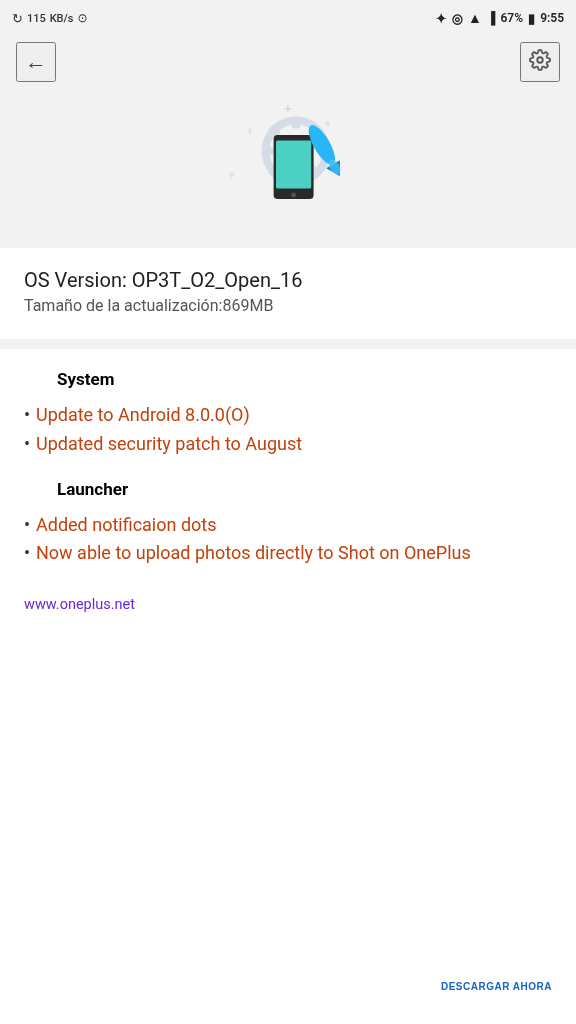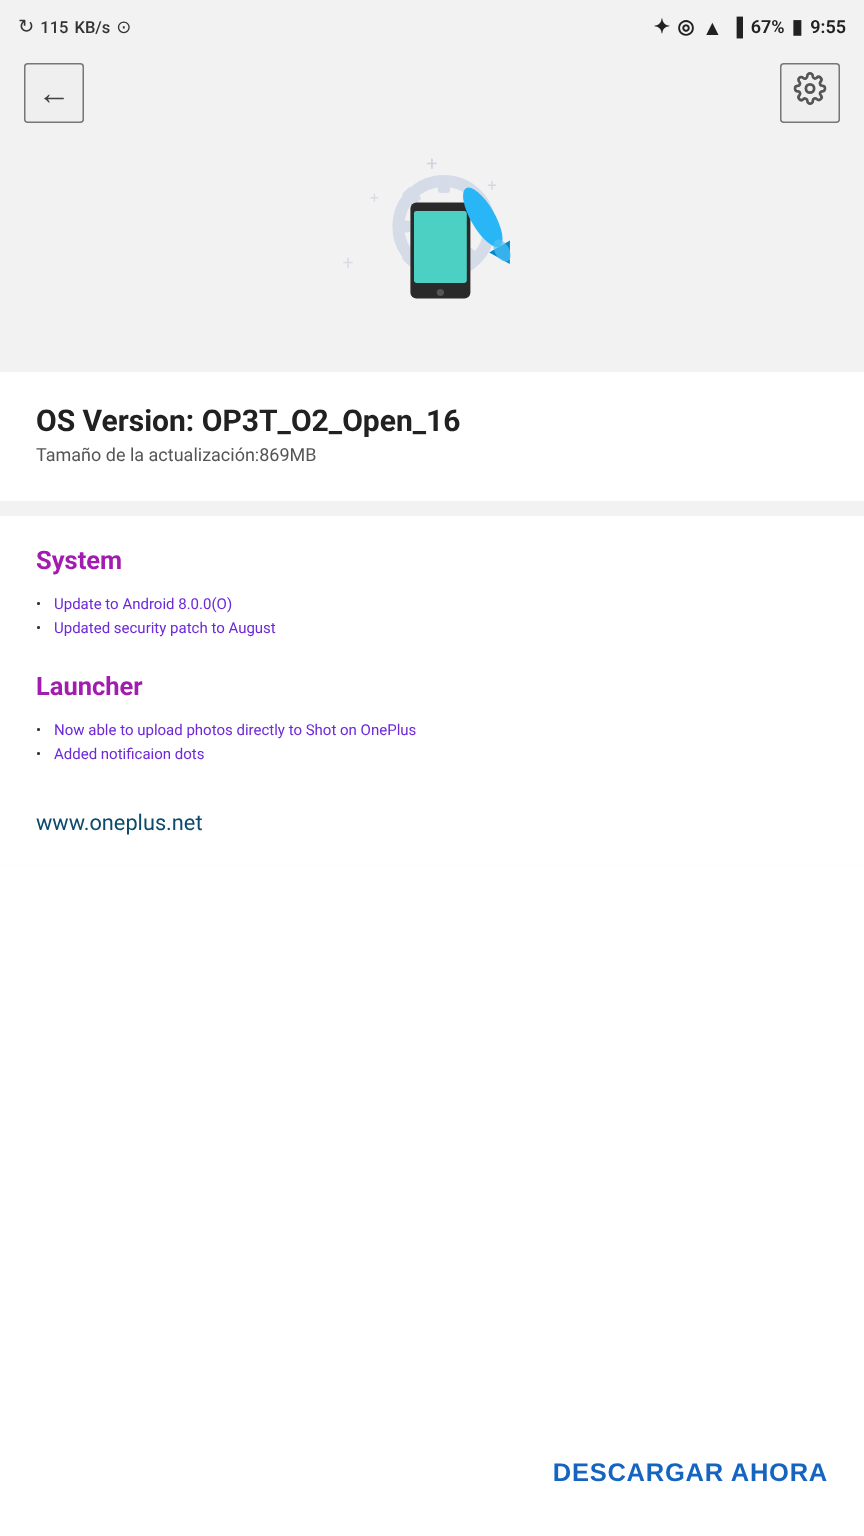--- a/index.html
+++ b/index.html
@@ -91,90 +91,91 @@
 
     
     .card {
       background: #ffffff;
       margin: 0;
       padding: 20px 24px 24px;
     }
 
     .os-version {
       font-size: 20px;
-      font-weight: 700;
+      font-weight: 400;
       color: #212121;
       margin-bottom: 4px;
     }
 
     .update-size {
-      font-size: 12px;
+      font-size: 16px;
       color: #555;
       margin-bottom: 0;
     }
 
     
     .divider {
       height: 10px;
       background: #f2f2f2;
     }
 
     
     .content {
       background: #ffffff;
       padding: 20px 24px 20px;
     }
 
     .section-title {
       font-size: 17px;
       font-weight: 700;
-      color: #a21caf;
+      color: #000000;
       margin-bottom: 12px;
+      margin-left: 33px;
     }
 
     .bullet-list {
       list-style: none;
       margin-bottom: 20px;
     }
 
     .bullet-list li {
-      font-size: 10px;
-      color: #6d28d9;
+      font-size: 18px;
+      color: #c2410c;
       line-height: 1.6;
       padding-left: 12px;
       position: relative;
     }
 
     .bullet-list li::before {
       content: '•';
       position: absolute;
       left: 0;
       top: 0;
       color: #333;
     }
 
     .link {
-      color: #0c4a6e;
+      color: #6d28d9;
       font-size: 14.5px;
       text-decoration: none;
       display: inline-block;
       margin-top: 8px;
     }
 
     
     .bottom-bar {
       background: #ffffff;
       padding: 16px 24px 24px;
       display: flex;
       justify-content: flex-end;
       align-items: center;
     }
 
     .download-btn {
-      font-size: 17px;
+      font-size: 10px;
       font-weight: 700;
       color: #1565C0;
       letter-spacing: 0.5px;
       cursor: pointer;
       background: none;
       border: none;
       padding: 8px 0;
       text-transform: uppercase;
     }
 
@@ -271,22 +272,22 @@
       <ul class="bullet-list">
         <li>Update to Android 8.0.0(O)</li>
         <li>Updated security patch to August</li>
       </ul>
     </div>
 
     
     <div>
       <div class="section-title">Launcher</div>
       <ul class="bullet-list">
+        <li>Added notificaion dots</li>
         <li>Now able to upload photos directly to Shot on OnePlus</li>
-        <li>Added notificaion dots</li>
       </ul>
     </div>
 
     
     <a class="link" href="#">www.oneplus.net</a>
 
   </div>
 
   <div style="flex:1; background:#fff; min-height: 60px;"></div>
 

